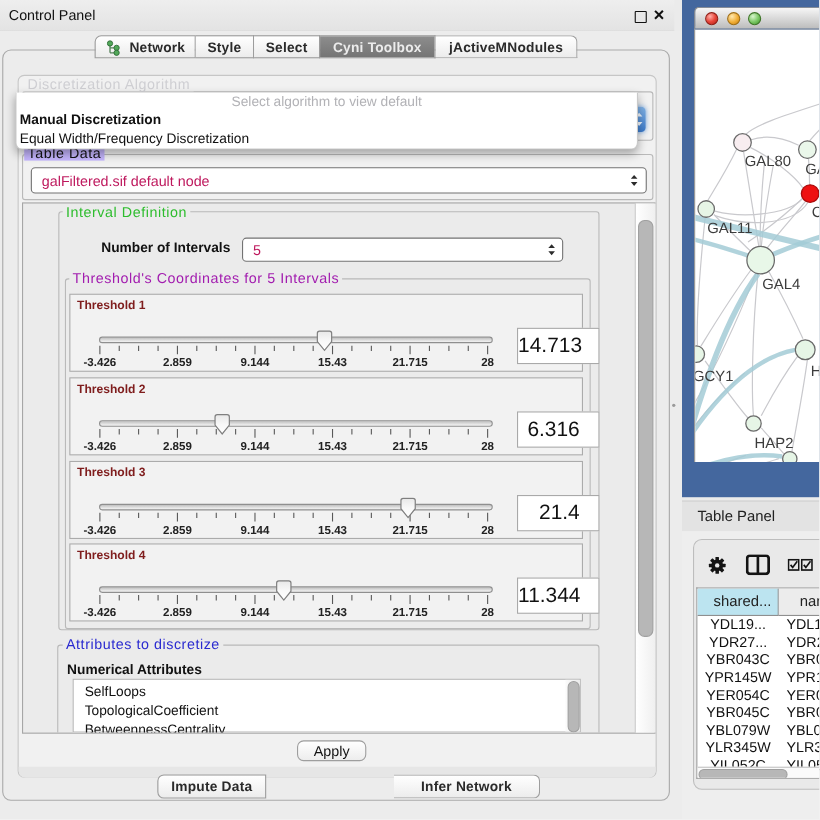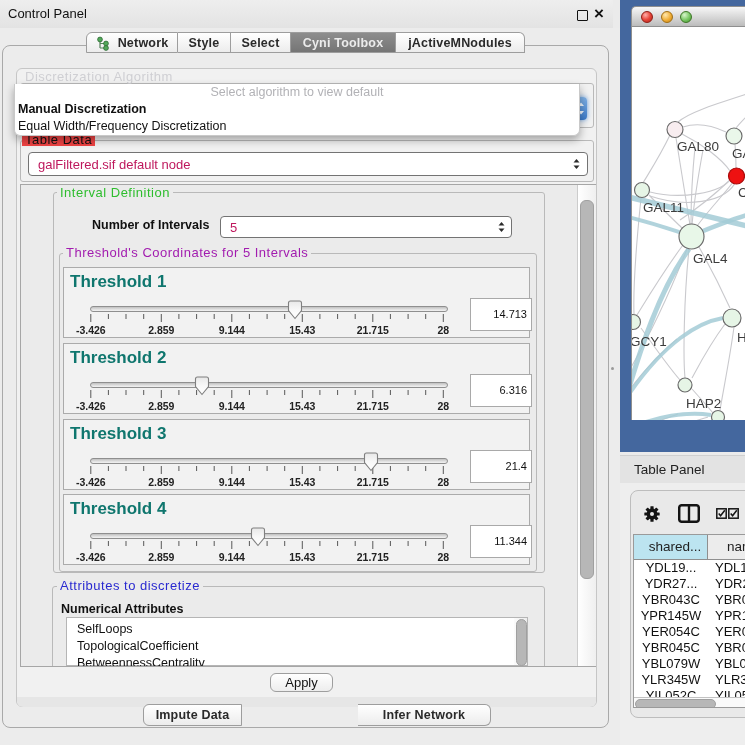--- a/index.html
+++ b/index.html
@@ -13,25 +13,25 @@
 .stepper{position:absolute;right:6px;top:50%;transform:translateY(-50%);width:7px;height:12px;}
 .tseg{position:absolute;top:32px;height:21px;background:linear-gradient(#ffffff,#ececec);
   border:1px solid #9d9d9d;border-left:none;box-sizing:border-box;
   font-size:12.5px;font-weight:700;letter-spacing:0.2px;color:#2a2a2a;text-align:center;line-height:20px;}
 .tseg.sel{background:linear-gradient(#8d8d8d,#757575);color:#ececec;}
 .bseg{position:absolute;top:704px;height:22px;background:linear-gradient(#ffffff,#ececec);
   border:1px solid #9d9d9d;border-left:none;box-sizing:border-box;
   font-size:12.5px;font-weight:700;letter-spacing:0.2px;color:#2a2a2a;text-align:center;line-height:21px;}
 .bseg.sel{background:linear-gradient(#8d8d8d,#757575);color:#ececec;}
 .tpanel{position:absolute;left:63px;width:467px;background:#f2f2f2;border:1px solid #ababab;box-sizing:border-box;}
-.ttitle{position:absolute;left:6px;top:4px;font-size:17px;font-weight:700;color:#0f766e;}
+.ttitle{position:absolute;left:6px;top:4px;font-size:11px;font-weight:700;color:#7f1d1d;}
 .track{position:absolute;left:26px;width:356px;top:38px;height:4px;border:1px solid #8f8f8f;
   border-radius:3px;background:linear-gradient(#c0c0c0,#e9e9e9 75%,#f2f2f2);}
 .vbox{position:absolute;left:406px;top:30px;width:56px;height:31px;background:#fff;
-  border:1px solid #a9a9a9;font-size:11px;color:#111;text-align:right;line-height:31px;padding-right:4px;}
+  border:1px solid #a9a9a9;font-size:19px;color:#111;text-align:right;line-height:31px;padding-right:17px;}
 .tlabel{position:absolute;top:56px;width:50px;margin-left:-25px;text-align:center;
   font-size:10.5px;font-weight:700;color:#222;}
 .thumb{position:absolute;top:32px;margin-left:-8px;}
 .scroll-thumb{position:absolute;background:#b7b7b7;border:1px solid #a0a0a0;border-radius:6px;}
 </style></head>
 <body>
 <div id="root">
 <div class="abs" style="left:0;top:0;width:613px;height:28px;background:linear-gradient(#eeeeee,#e3e3e3);border-bottom:1px solid #bbbbbb;"></div>
 <div class="abs" style="left:8px;top:0;height:28px;line-height:28px;font-size:13px;color:#111;">Control Panel</div>
 <div class="abs" style="left:577px;top:10px;width:9px;height:9px;border:1.5px solid #111;border-radius:1px;"></div>
@@ -50,21 +50,21 @@
 <div class="tseg" style="left:396px;width:129px;border-radius:0 6px 0 0;">jActiveMNodules</div>
 <div class="abs" style="left:16px;top:68px;width:581px;height:639px;background:#f1f1f1;border:1px solid #c6c6c6;border-radius:6px;box-sizing:border-box;"></div>
 <div class="gbox" style="left:20px;top:83px;width:572px;height:43px;"></div>
 <div class="gtitle" style="left:22px;top:71px;background:#f1f1f1;color:#cfcfd3;">Discretization Algorithm</div>
 <div class="abs" style="left:574px;top:97px;width:13px;height:23px;border-radius:4px;background:linear-gradient(#7fb0e4,#3b79c8);box-shadow:0 0 5px rgba(90,150,220,.9);"></div>
 <svg class="abs" style="left:577px;top:101px;" width="8" height="15" viewBox="0 0 8 15">
       <path d="M1 5 L4 1.5 L7 5 Z" fill="#eef4fb"></path>
       <path d="M1 10 L4 13.5 L7 10 Z" fill="#eef4fb"></path>
     </svg>
 <div class="gbox" style="left:20px;top:140px;width:572px;height:40px;"></div>
-<div class="gtitle" style="left:22px;top:134px;background:#ef4444;color:#111;">Table Data</div>
+<div class="gtitle" style="left:22px;top:134px;background:#c4b5fd;color:#111;">Table Data</div>
 <div class="combo" style="left:28px;top:152px;width:558px;height:22px;">
       <div class="ctext">galFiltered.sif default node</div>
       <svg class="stepper" viewBox="0 0 7 12" style="right:7px">
         <path d="M0.5 4.5 L3.5 1 L6.5 4.5 Z" fill="#2b2b2b"></path>
         <path d="M0.5 7.5 L3.5 11 L6.5 7.5 Z" fill="#2b2b2b"></path>
       </svg>
     </div>
 <div class="abs" style="left:20px;top:184px;width:576px;height:483px;background:#ebebeb;border:1px solid #a6a6a6;box-sizing:border-box;"></div>
 <div class="abs" style="left:577px;top:185px;width:18px;height:481px;background:linear-gradient(to right,#ffffff,#efefef);border-left:1px solid #cccccc;"></div>
 <div class="scroll-thumb" style="left:580px;top:200px;width:12px;height:377px;"></div>

